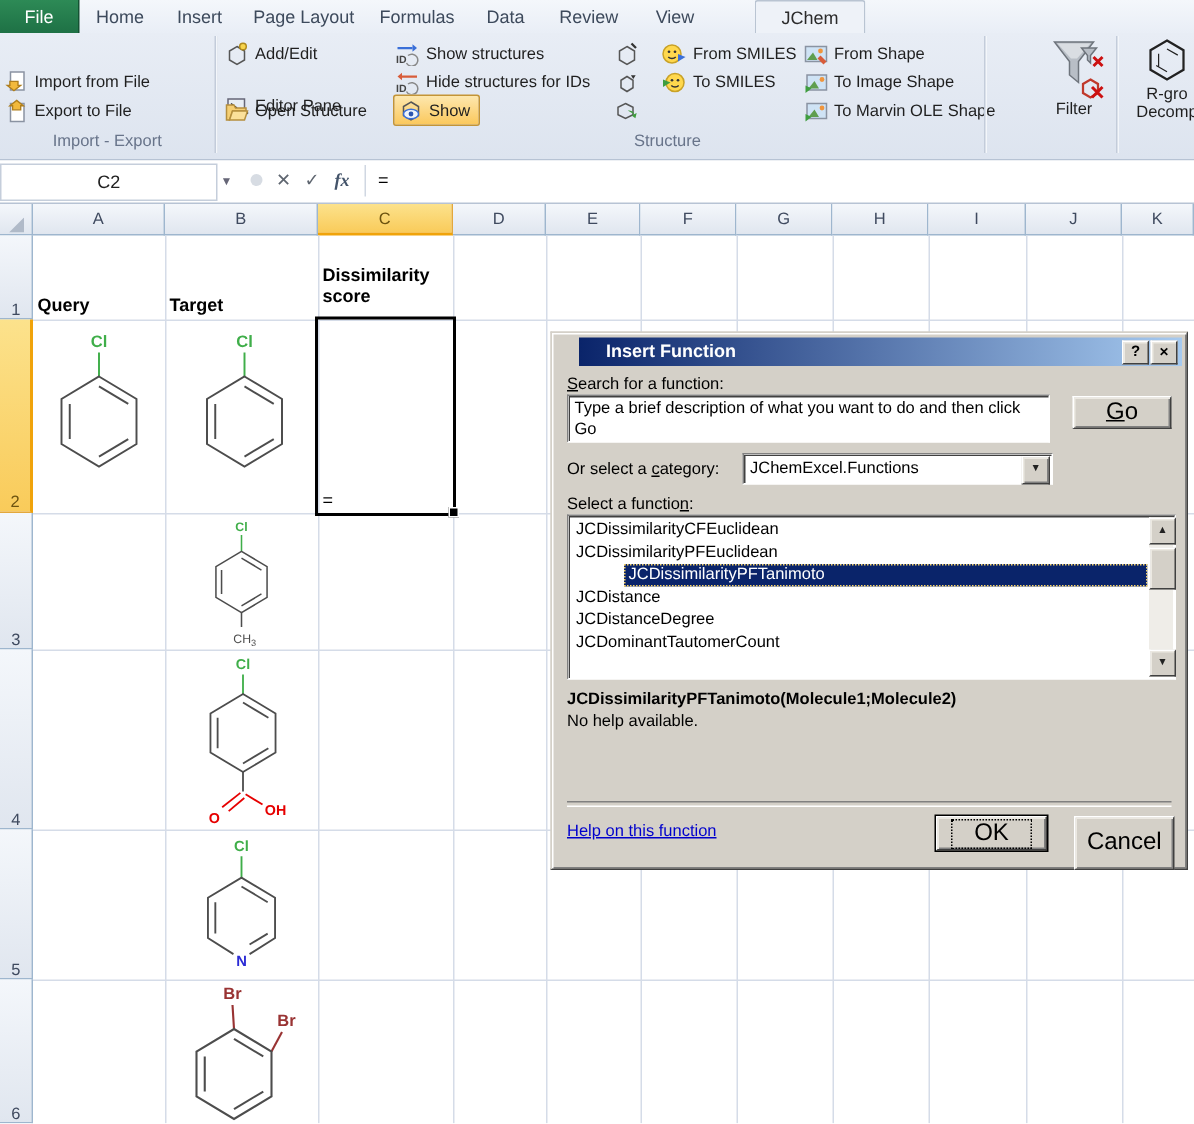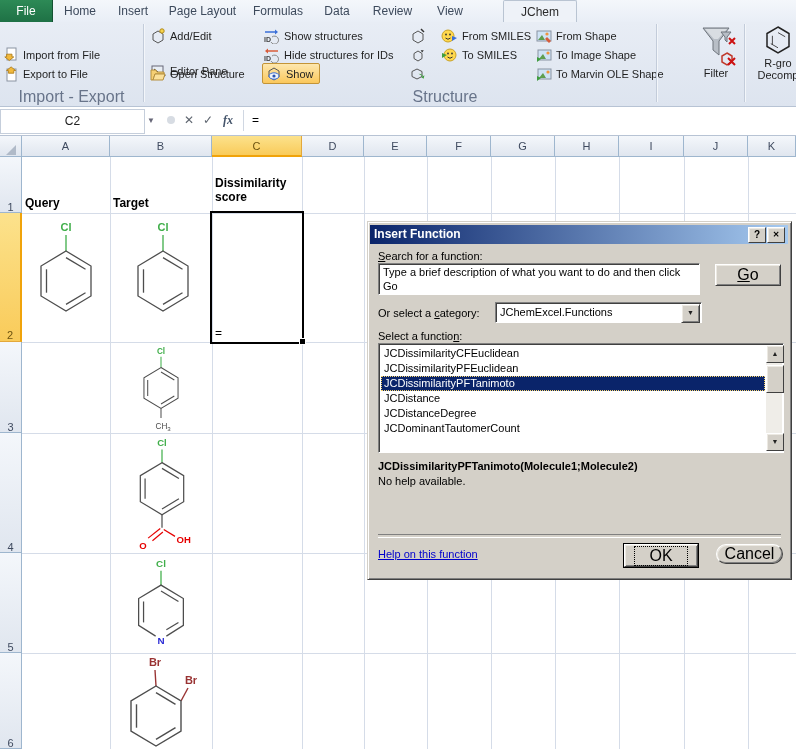--- a/index.html
+++ b/index.html
@@ -7,55 +7,55 @@
           font-family:"Liberation Sans",sans-serif;-webkit-font-smoothing:antialiased;}
   .abs{position:absolute;}
   
   .tabbar{position:absolute;left:0;top:0;width:796px;height:22px;background:linear-gradient(#f4f7fb,#e9eef6);}
   .tab{position:absolute;top:0;height:22px;line-height:22px;text-align:center;font-size:12px;color:#3d4a5c;}
   .tab-file{background:linear-gradient(#2d8a56,#1e7145);color:#fff;border-right:1px solid #145232;}
   .tab-active{background:#eef2f8;border:1px solid #b9c4d2;border-bottom:none;border-radius:2px 2px 0 0;color:#2b2b2b;}
   .ribbon{position:absolute;left:0;top:22px;width:796px;height:84px;background:linear-gradient(#e8edf5,#dde4ef);border-bottom:1px solid #b7c3d4;}
   .rbtn{position:absolute;display:flex;align-items:center;gap:4px;height:19px;font-size:11px;color:#1f1f1f;white-space:nowrap;}
   .rbtn svg{flex:0 0 auto;}
-  .grouplabel{position:absolute;top:66px;height:15px;font-size:16px;color:#68748а;color:#68748a;text-align:center;}
+  .grouplabel{position:absolute;top:66px;height:15px;font-size:11px;color:#68748а;color:#68748a;text-align:center;}
   .gsep{position:absolute;top:2px;height:78px;width:1px;background:#c3ccda;border-right:1px solid #f3f6fa;}
   .show-toggle{background:linear-gradient(#fde7ae,#fbc85c);border:1px solid #c39437;border-radius:2px;padding:0 5px 0 3px;}
   .bigbtn{position:absolute;display:flex;flex-direction:column;align-items:center;font-size:11px;color:#1f1f1f;}
   
   .fbar{position:absolute;left:0;top:107px;width:796px;height:28px;background:#fff;border-bottom:1px solid #b7c3d4;}
   .namebox{position:absolute;left:0;top:2px;width:143px;height:23px;border:1px solid #c5cedb;background:#fff;
            font-size:12px;color:#222;text-align:center;line-height:23px;}
   .fbtn{position:absolute;top:3px;width:18px;height:21px;text-align:center;line-height:21px;font-size:12px;color:#5f6670;}
   
   .colhead,.rowhead{position:absolute;background:linear-gradient(#f4f7fb,#e0e6ef);font-size:11px;color:#3f4a5f;
            box-sizing:border-box;border-right:1px solid #9eb6ce;border-bottom:1px solid #9eb6ce;text-align:center;}
   .head-sel{background:linear-gradient(#fce28c,#f9cb5a);color:#6d5310;border-right:1px solid #e3a83b;border-bottom:2px solid #f0a30a;}
   .rowhead-sel{background:linear-gradient(#fce28c,#f9cb5a);color:#6d5310;border-bottom:1px solid #e3a83b;border-right:2px solid #f0a30a;}
   .gl-v{position:absolute;width:1px;background:#d5dce8;}
   .gl-h{position:absolute;height:1px;background:#d5dce8;}
   .celltext{position:absolute;font-size:12px;font-weight:bold;color:#000;}
   
   .dlg{position:absolute;background:#d4d0c8;border:1px solid;border-color:#d4d0c8 #404040 #404040 #d4d0c8;
        box-shadow:inset 1px 1px 0 #ffffff, inset -1px -1px 0 #808080;font-size:11px;color:#000;z-index:50;}
-  .dlg-title{position:absolute;left:2px;top:3px;right:3px;height:19px;
+  .dlg-title{position:absolute;left:18px;top:3px;right:3px;height:19px;
        background:linear-gradient(to right,#0a246a,#a6caf0);color:#fff;font-weight:bold;font-size:12px;
-       line-height:19px;padding-left:4px;box-sizing:border-box;}
+       line-height:19px;padding-left:18px;box-sizing:border-box;}
   .tbtn{position:absolute;top:2px;width:16px;height:14px;background:#d4d0c8;border:1px solid;
        border-color:#fff #404040 #404040 #fff;box-shadow:inset 1px 1px 0 #ece9e2;
        font-size:10px;font-weight:bold;color:#000;text-align:center;line-height:13px;}
   .sunken{background:#fff;border:1px solid;border-color:#808080 #fff #fff #808080;
        box-shadow:inset 1px 1px 0 #404040;}
   .raised{background:#d4d0c8;border:1px solid;border-color:#fff #404040 #404040 #fff;
        box-shadow:inset 1px 1px 0 #ece9e2, inset -1px -1px 0 #808080;}
   .btn{display:flex;align-items:center;justify-content:center;font-size:16px;color:#000;box-sizing:border-box;}
   .btn-default{outline:1px solid #000;}
   .u{text-decoration:underline;}
   .lst-item{height:15px;line-height:15px;padding-left:3px;white-space:nowrap;}
-  .lst-item.sel{background:#0a246a;color:#fff;outline:1px dotted #f9d56a;outline-offset:-1px;}
+  .lst-item.sel{background:#0a246a;color:#fff;outline:1px dotted #f9d56a;outline-offset:-1px;margin-left:35px;}
   .link{color:#0000cc;text-decoration:underline;}
   .sb-btn{position:absolute;width:16px;height:16px;background:#d4d0c8;border:1px solid;
        border-color:#fff #404040 #404040 #fff;box-shadow:inset 1px 1px 0 #ece9e2;
        font-size:7px;text-align:center;line-height:15px;color:#222;}
   text{font-family:"Liberation Sans",sans-serif;}
 </style>
 </head>
 <body>
 
 <div class="screen">
@@ -427,16 +427,16 @@
     </div>
 
     <div class="abs" style="left:10px;top:238px;font-weight:bold;">JCDissimilarityPFTanimoto(Molecule1;Molecule2)</div>
     <div class="abs" style="left:10px;top:253px;">No help available.</div>
 
     <div class="abs" style="left:10px;top:312px;width:403px;height:2px;border-top:1px solid #808080;border-bottom:1px solid #fff;"></div>
     <div class="link abs" style="left:10px;top:326px;">Help on this function</div>
     <div class="raised btn btn-default abs" style="left:256px;top:322px;width:74px;height:23px;">
       <span style="border:1px dotted #000;padding:0 14px;">OK</span>
     </div>
-    <div class="raised btn abs" style="left:348px;top:322px;width:67px;height:20px;border-radius:11px;">Cancel</div>
+    <div class="raised btn abs" style="left:348px;top:322px;width:67px;height:36px;">Cancel</div>
   </div>
 
 </div>
 
 </body></html>

